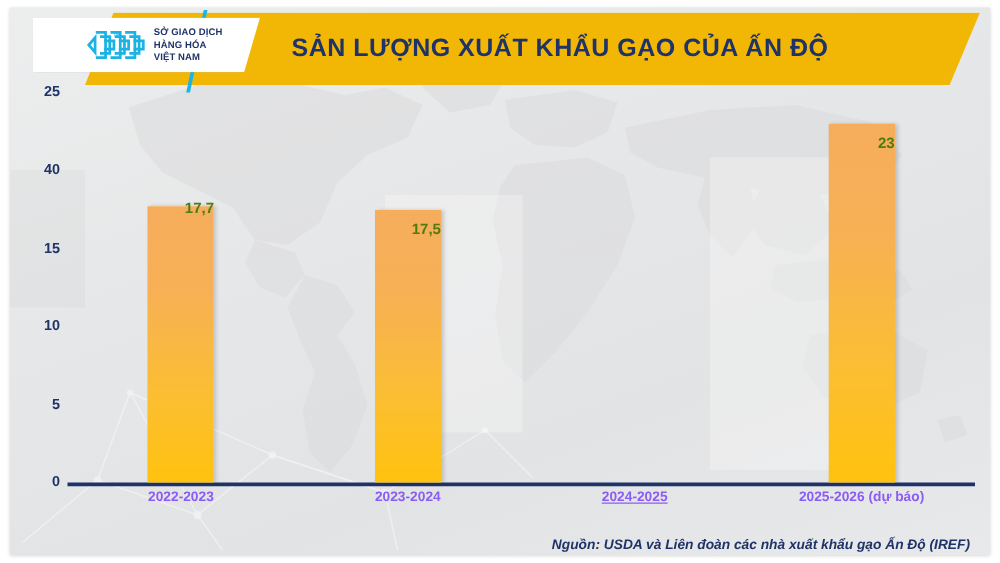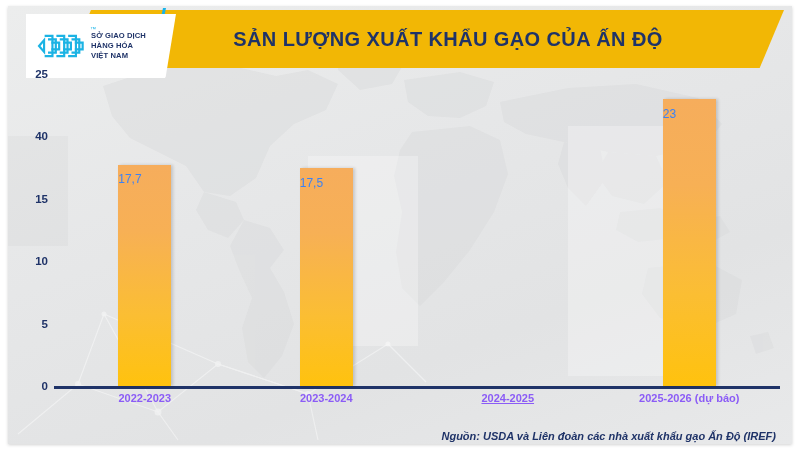--- a/index.html
+++ b/index.html
@@ -88,26 +88,27 @@
     width: 3px;
     height: 66px;
     background: #19b4e8;
     transform: skewX(-12deg);
   }
   .logo-panel {
     position: absolute;
     left: 18px;
     top: 8px;
     width: 150px;
-    height: 64px;
+    height: 44px;
     background: #ffffff;
     clip-path: polygon(0 0, 100% 0, 93% 100%, 0 100%);
     box-shadow: 1px 2px 3px rgba(0,0,0,0.20);
     display: flex;
     align-items: center;
+    padding-left: 32px;
   }
   .logo-mark {
     margin-left: 8px;
     width: 52px;
     height: 34px;
     flex: none;
   }
   .logo-text {
     margin-left: 5px;
     color: #1f3368;
@@ -173,24 +174,24 @@
     bottom: 0;
     left: 0;
     width: 100%;
     background: linear-gradient(180deg, #f6ad5c 0%, #f7b055 30%, #fbbe33 68%, #ffc20e 100%);
     box-shadow: 2px 0 3px rgba(0,0,0,0.16);
   }
   .bar-value {
     position: absolute;
     left: 0;
     width: 100%;
-    text-align: left;
-    color: #3b82f6;
+    text-align: right;
+    color: #4d7c0f;
     font-size: 12px;
-    font-weight: normal;
+    font-weight: bold;
   }
   .xlabels {
     position: absolute;
     left: 46px;
     top: 318px;
     width: 726px;
     height: 26px;
   }
   .xlabel {
     position: absolute;
@@ -311,21 +312,21 @@
         <div class="ytick" style="top: 249.6px;">5</div>
         <div class="ytick" style="top: 187.2px;">10</div>
         <div class="ytick" style="top: 124.8px;">15</div>
         <div class="ytick" style="top: 62.4px;">40</div>
         <div class="ytick" style="top: 0px;">25</div>
       </div>
     <div class="axis-line"></div>
     <div class="bars" id="bars">
         <div class="barcol" style="left: 64.25px; width: 53px;">
           <div class="bar" style="height: 220.896px;"></div>
-          <div class="bar-value" style="bottom: 200px; margin-top: 28px;">17,7</div>
+          <div class="bar-value" style="bottom: 213px; margin-top: 28px;">17,7</div>
         </div>
         <div class="barcol" style="left: 245.75px; width: 53px;">
           <div class="bar" style="height: 218.4px;"></div>
           <div class="bar-value" style="bottom: 196.4px;">17,5</div>
         </div>
         <div class="barcol" style="left: 608.75px; width: 53px;">
           <div class="bar" style="height: 287.04px;"></div>
           <div class="bar-value" style="bottom: 265.04px;">23</div>
         </div>
       </div>

